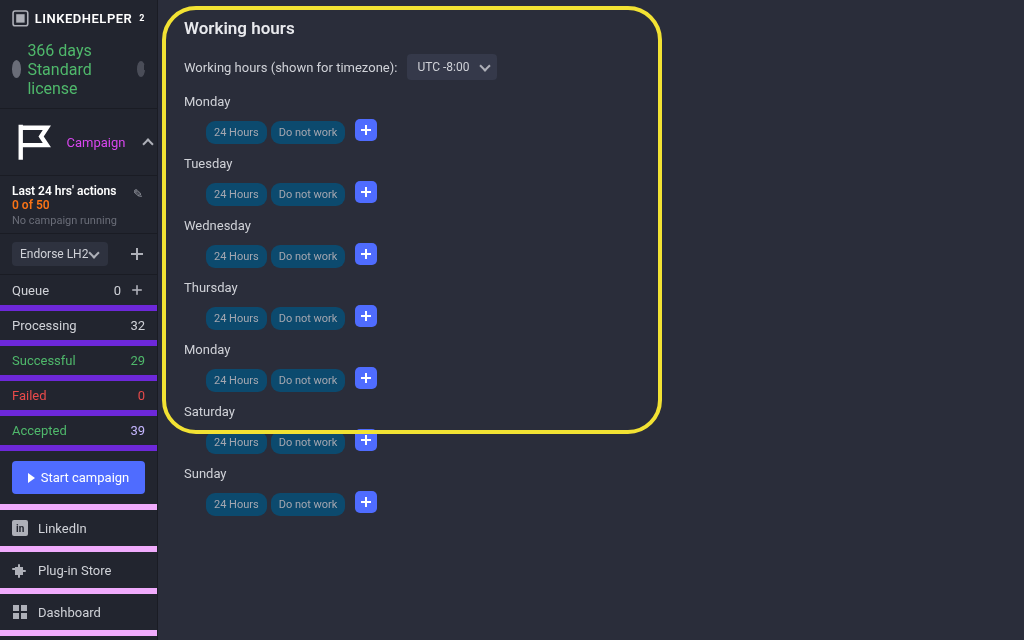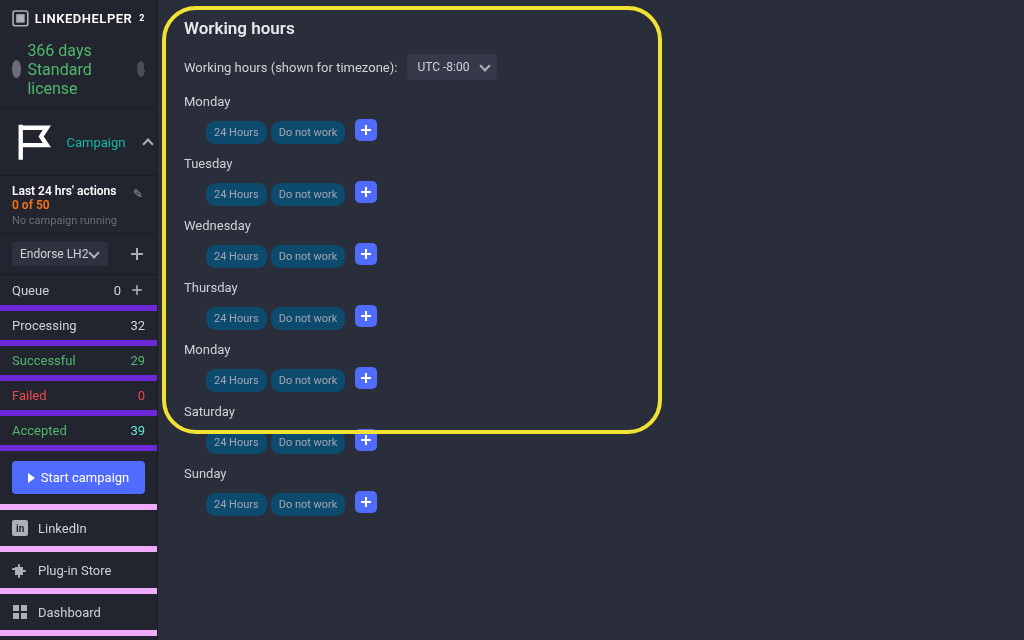--- a/index.html
+++ b/index.html
@@ -51,21 +51,21 @@
     width: 16px; height: 16px; border-radius: 50%;
     background: #4a4d58; position: relative;
   }
   .clock-ic-sm:before {
     content: ""; position: absolute; left: 7px; top: 4px; width: 1px; height: 5px; background: #22252f;
   }
 
   .section-hdr {
     display: flex; align-items: center; gap: 8px;
     padding: 10px 12px;
-    color: #14b8a6;
+    color: #d946ef;
     font-size: 13px;
     border-top: 1px solid #1a1c24;
     border-bottom: 1px solid #1a1c24;
   }
   .section-hdr .spacer { flex: 1; }
   .chev { width: 10px; height: 10px; display: inline-block; position: relative; }
   .chev:before {
     content: ""; position: absolute; width: 6px; height: 6px;
     border-left: 2px solid #aeb0b8; border-top: 2px solid #aeb0b8;
     transform: rotate(45deg); left: 2px; top: 3px;
@@ -112,21 +112,21 @@
     padding: 7px 12px;
     font-size: 13px;
     color: #d0d2d8;
     border-bottom: 6px solid #6d28d9;
   }
   .stat-row.success .val { color: #4fb86b; }
   .stat-row.success .lbl { color: #4fb86b; }
   .stat-row.failed .lbl { color: #e84a4a; }
   .stat-row.failed .val { color: #e84a4a; }
   .stat-row.accepted .lbl { color: #4fb86b; }
-  .stat-row.accepted .val { color: #5eead4; }
+  .stat-row.accepted .val { color: #c4b5fd; }
   .stat-row .rplus { margin-left: 8px; }
 
   .start-btn {
     margin: 10px 12px;
     background: #4f6cff;
     color: #fff;
     border-radius: 4px;
     padding: 9px 0;
     text-align: center;
     font-size: 13px;

